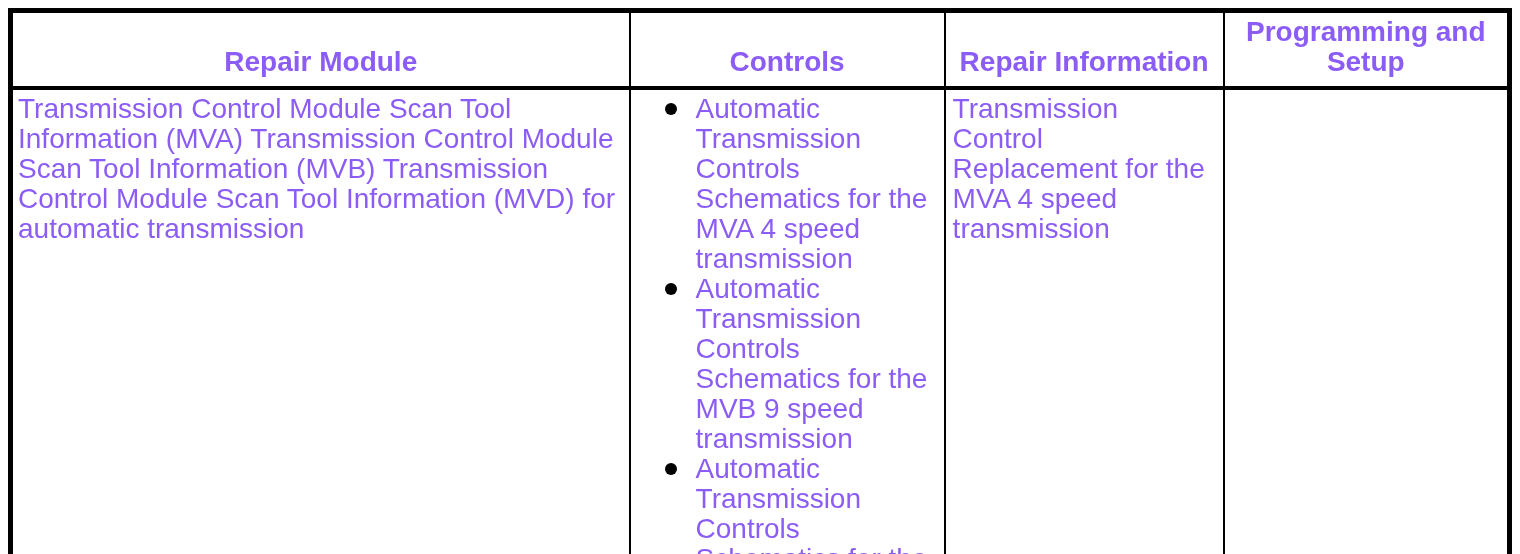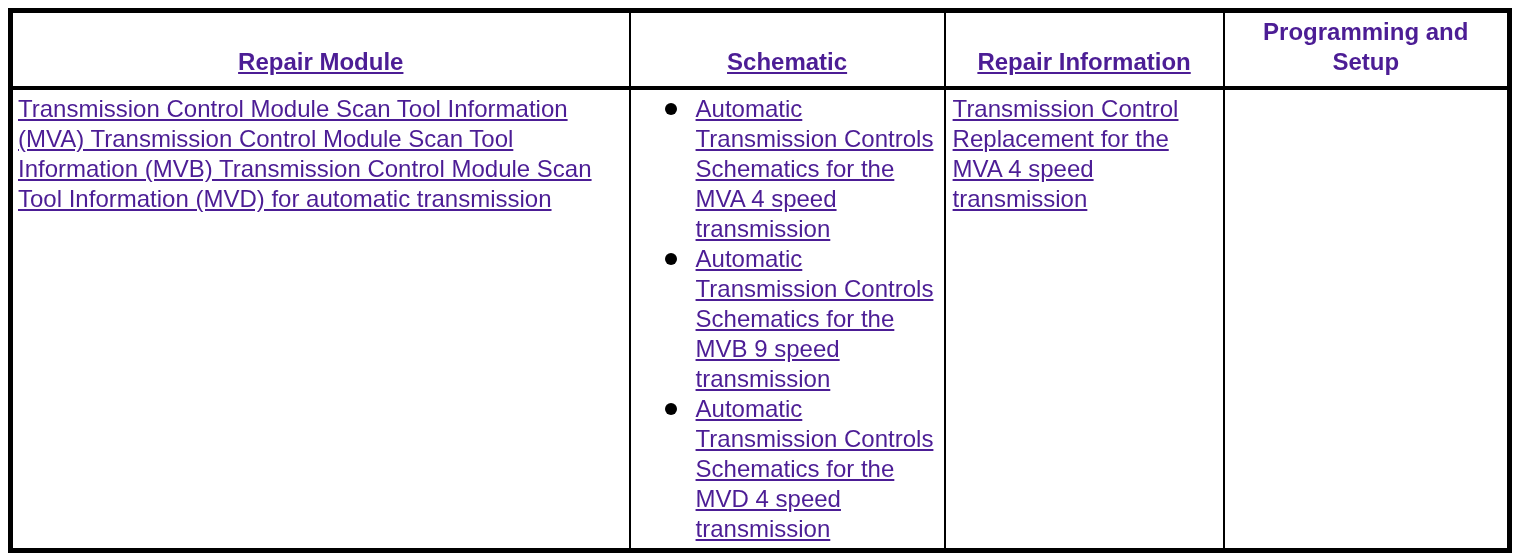--- a/index.html
+++ b/index.html
@@ -18,25 +18,24 @@
     position: absolute;
     left: 8px;
     top: 8px;
     width: 1504px;
     border-collapse: collapse;
     table-layout: fixed;
     border: 5px solid #000000;
     background: #ffffff;
   }
   th, td {
-    font-size: 24px;
+    font-size: 28px;
     line-height: 30px;
-    color: #4c1d95;
+    color: #8b5cf6;
     overflow: hidden;
-    text-decoration: underline;
   }
   th {
     font-weight: bold;
     text-align: center;
     vertical-align: bottom;
     height: 71px;
     padding: 4px 6px 9px 6px;
     border-bottom: 4px solid #000000;
   }
   td {
@@ -80,21 +79,21 @@
       <col style="width: 314px">
       <col style="width: 278px">
       <col style="width: 285px">
     </colgroup>
     <thead>
       <tr>
         <th>
           <span>Repair Module</span>
         </th>
         <th>
-          <span>Schematic</span>
+          <span>Controls</span>
         </th>
         <th>
           <span>Repair Information</span>
         </th>
         <th>
           <span class="hdr-wrap">Programming and Setup</span>
         </th>
       </tr>
     </thead>
     <tbody>

